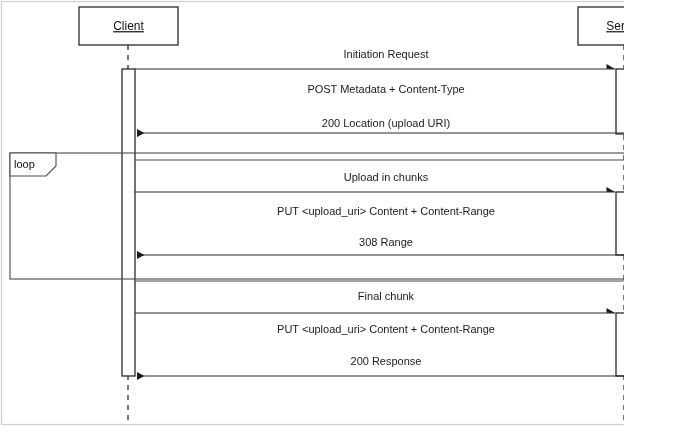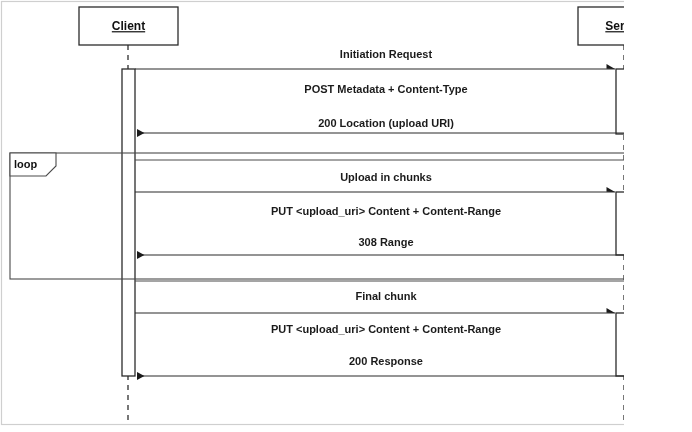--- a/index.html
+++ b/index.html
@@ -9,21 +9,20 @@
   }
   body {
     font-family: "Liberation Sans", sans-serif;
   }
   #canvas {
     position: relative;
     width: 624px;
     height: 432px;
     background: #ffffff;
     overflow: hidden;
-    font-weight: bold;
   }
   svg.diagram {
     display: block;
     width: 692px;
     height: 432px;
   }
   .lbl {
     font-family: "Liberation Sans", sans-serif;
     font-size: 11px;
     fill: #1b1b1b;

